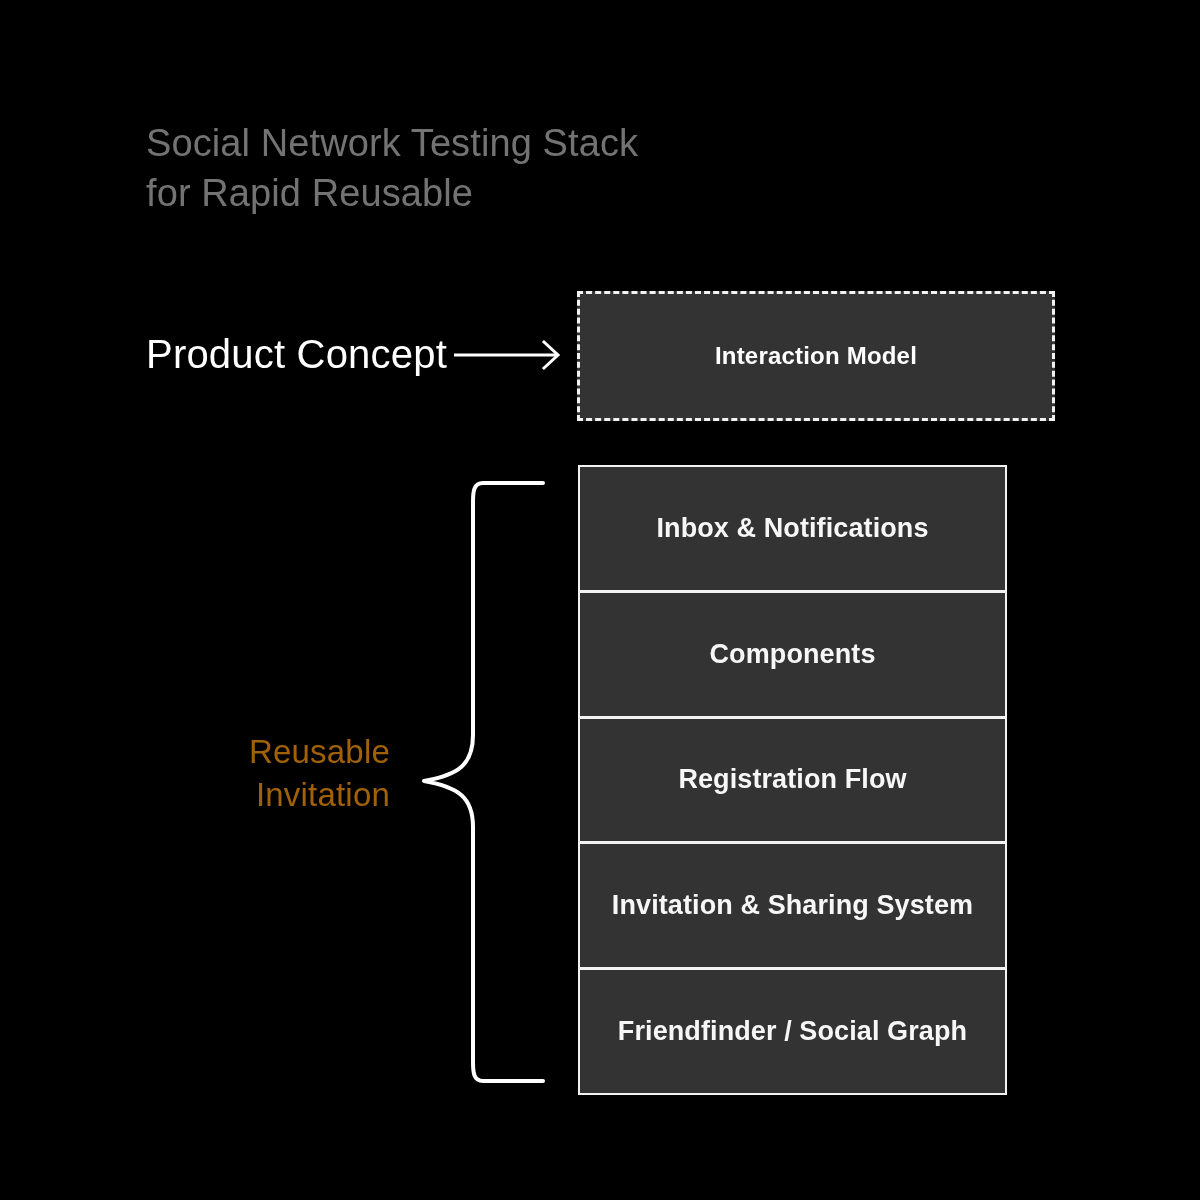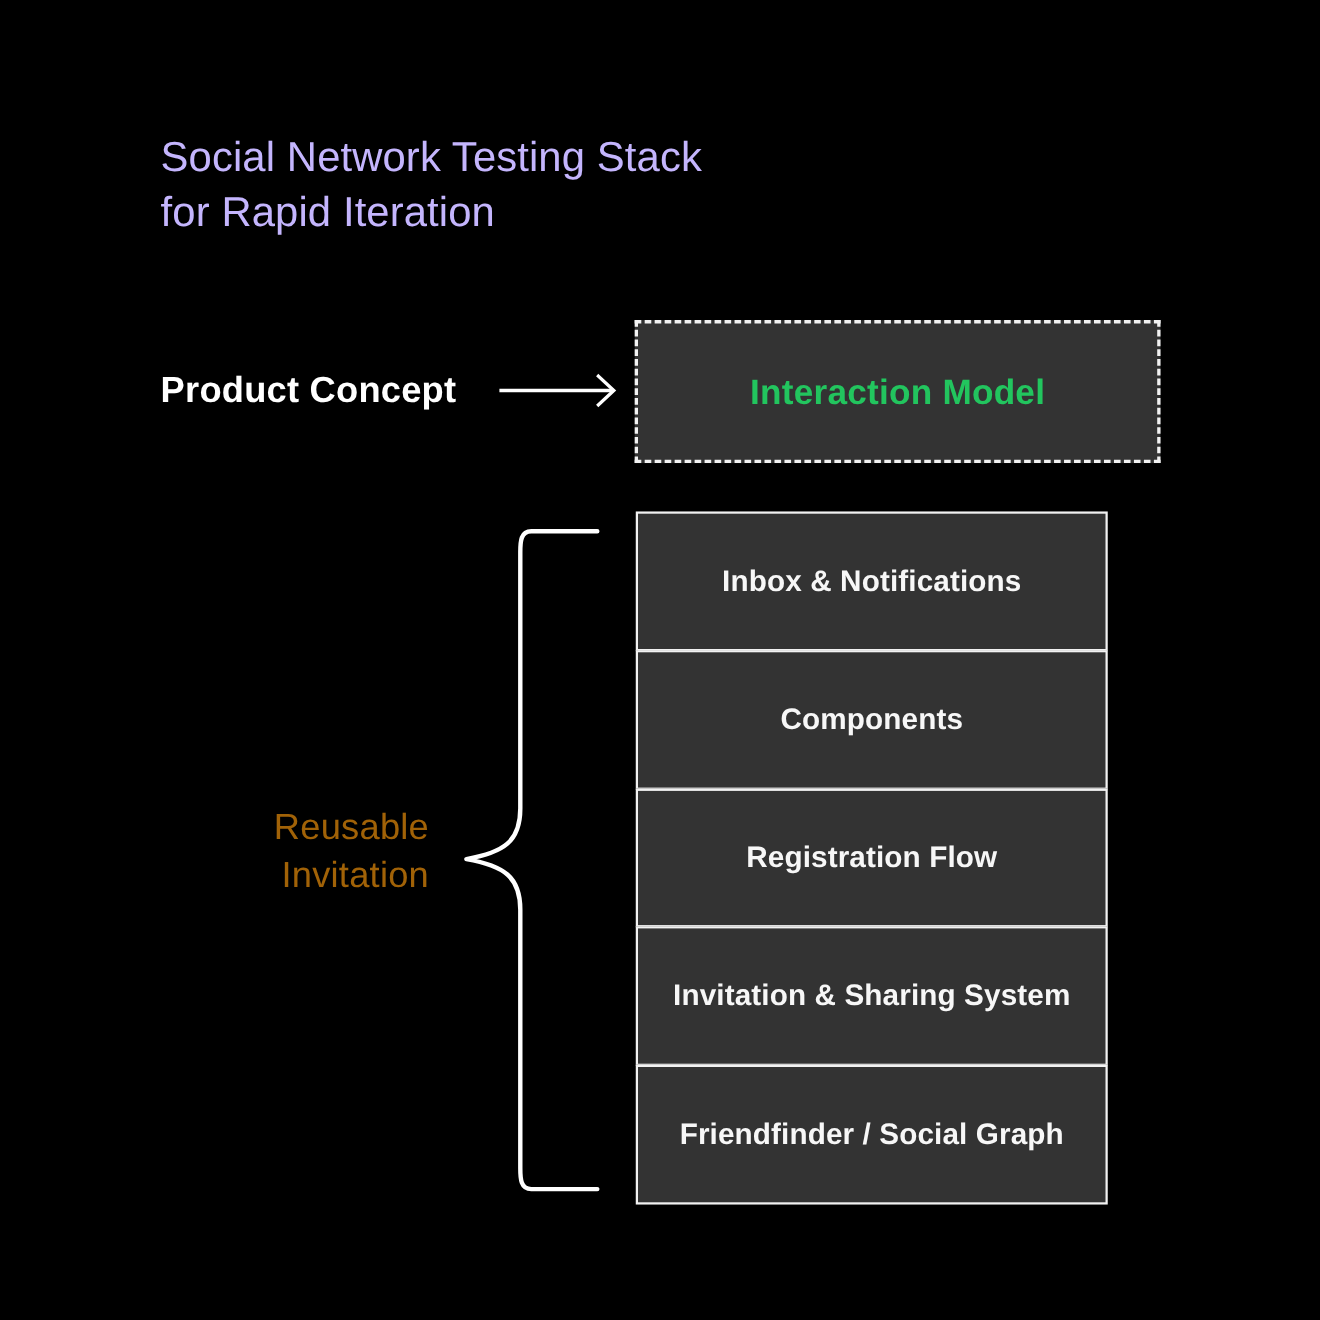--- a/index.html
+++ b/index.html
@@ -23,36 +23,36 @@
 
   
   #title-block {
     position: absolute;
     left: 146px;
     top: 118px;
     width: 720px;
   }
   .title-line {
     display: block;
-    color: #c4b5fd;
+    color: #737373;
     font-size: 38px;
     font-weight: 500;
     letter-spacing: 0.1px;
     line-height: 50px;
     white-space: pre;
   }
 
   
   #product-concept-label {
     position: absolute;
     left: 146px;
     top: 334px;
     color: #ffffff;
-    font-size: 33px;
-    font-weight: 700;
+    font-size: 40px;
+    font-weight: 400;
     letter-spacing: 0.2px;
     line-height: 40px;
     white-space: pre;
   }
 
   #reusable-label {
     position: absolute;
     left: 40px;
     top: 730px;
     width: 350px;
@@ -82,22 +82,22 @@
     width: 478px;
     height: 130px;
     box-sizing: border-box;
     background: #333333;
     border: 3px dashed #f2f2f2;
     display: flex;
     align-items: center;
     justify-content: center;
   }
   #interaction-model-box .box-label {
-    color: #22c55e;
-    font-size: 32px;
+    color: #ffffff;
+    font-size: 24px;
     font-weight: 600;
     letter-spacing: 0.2px;
     white-space: pre;
   }
 
   
   #component-stack {
     position: absolute;
     left: 578px;
     top: 465px;
@@ -133,21 +133,21 @@
     height: 625px;
   }
 </style>
 </head>
 <body>
 
 <div id="canvas">
 
   <div id="title-block">
     <span class="title-line">Social Network Testing Stack</span>
-    <span class="title-line">for Rapid Iteration</span>
+    <span class="title-line">for Rapid Reusable</span>
   </div>
 
   <div id="product-concept-label">Product Concept</div>
 
   <svg id="concept-arrow" viewBox="0 0 122 46">
     <line x1="6" y1="23" x2="110" y2="23" stroke="#ffffff" stroke-width="3"></line>
     <polyline points="96,10 110,23 96,36" fill="none" stroke="#ffffff" stroke-width="3" stroke-linecap="square" stroke-linejoin="miter"></polyline>
   </svg>
 
   <div id="interaction-model-box">

